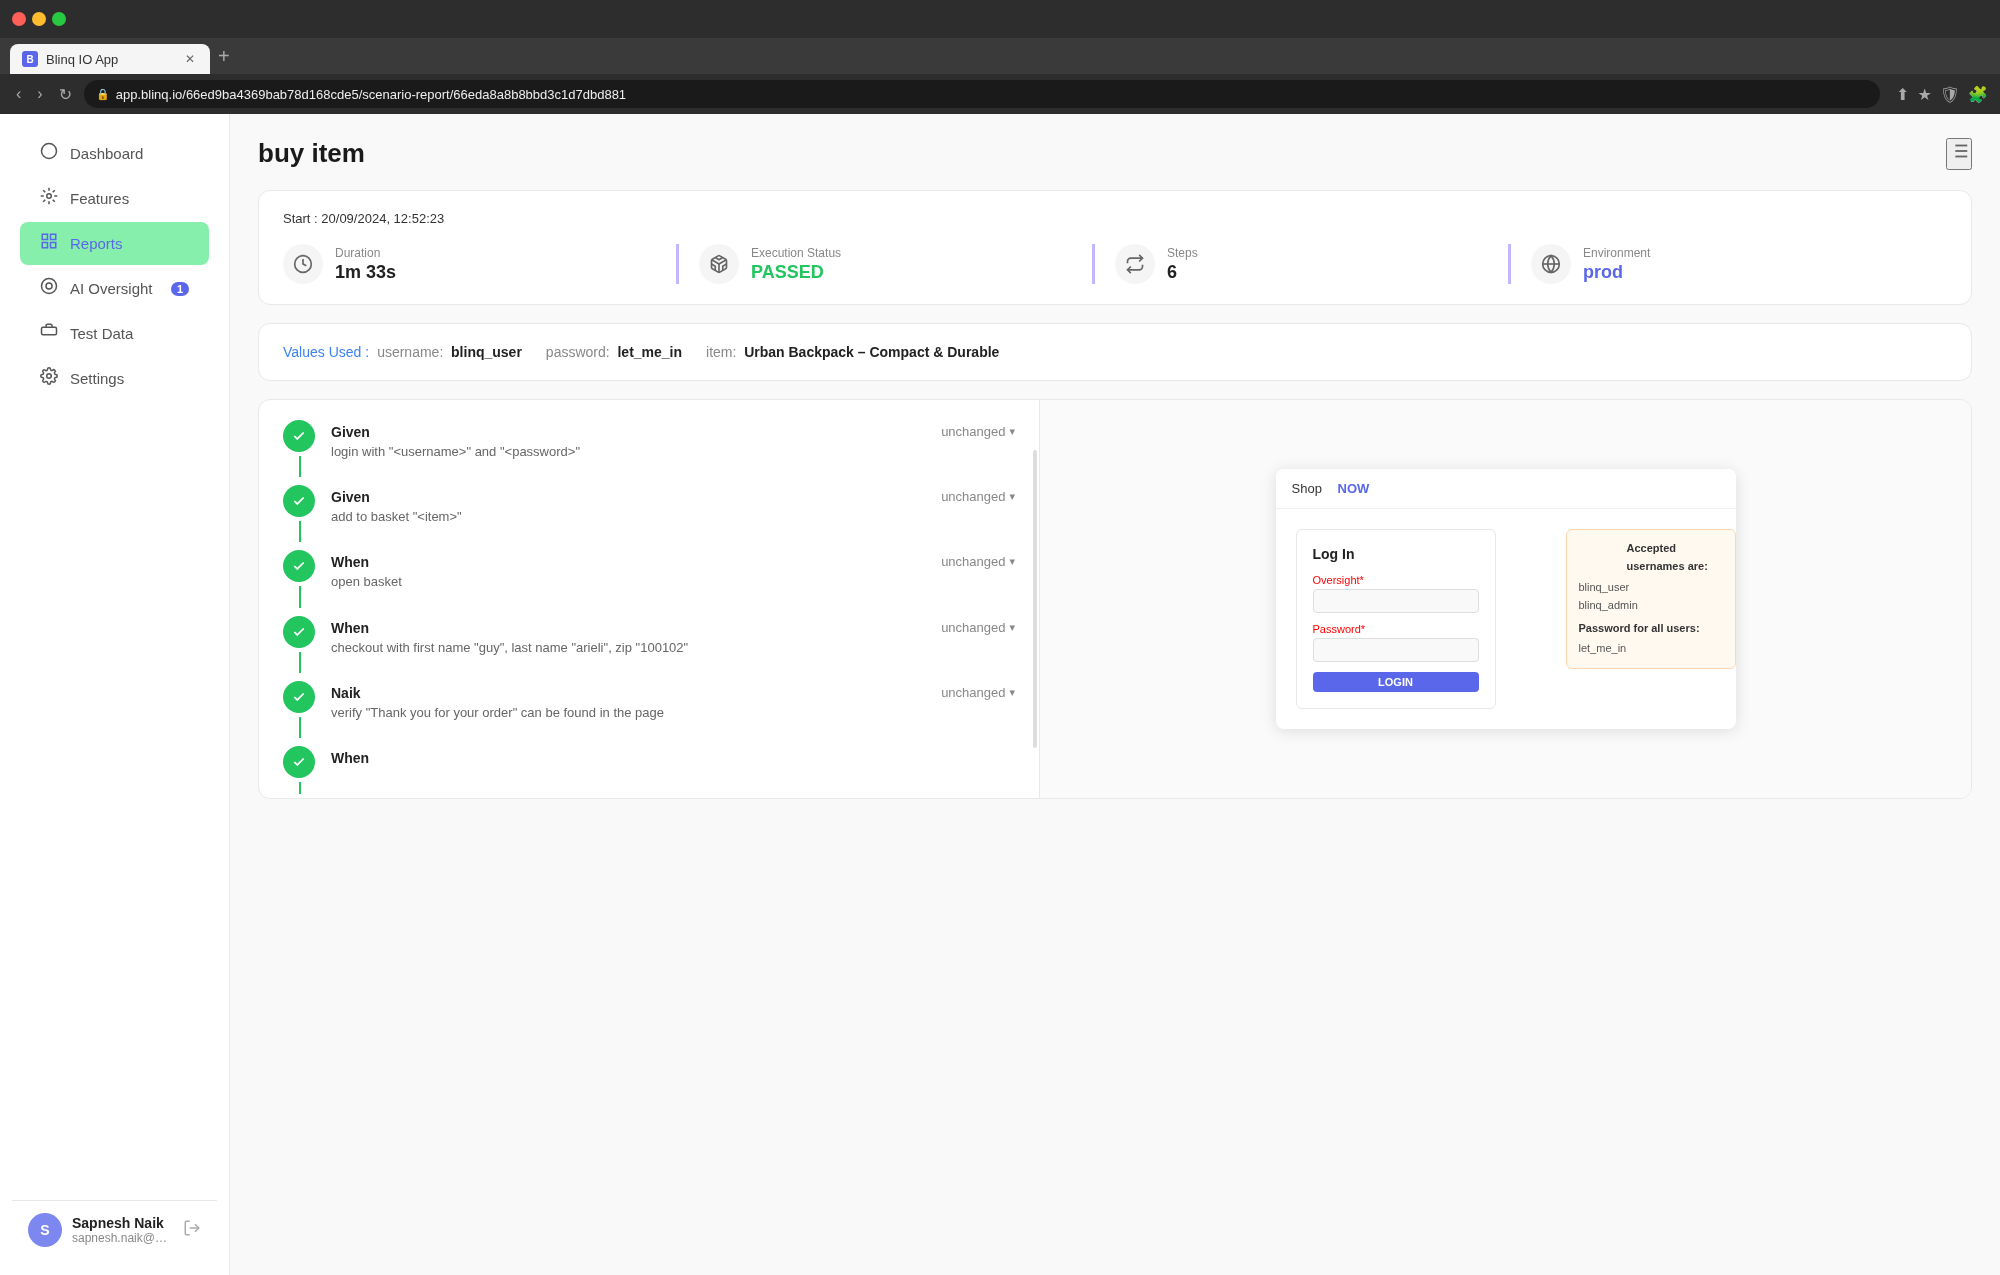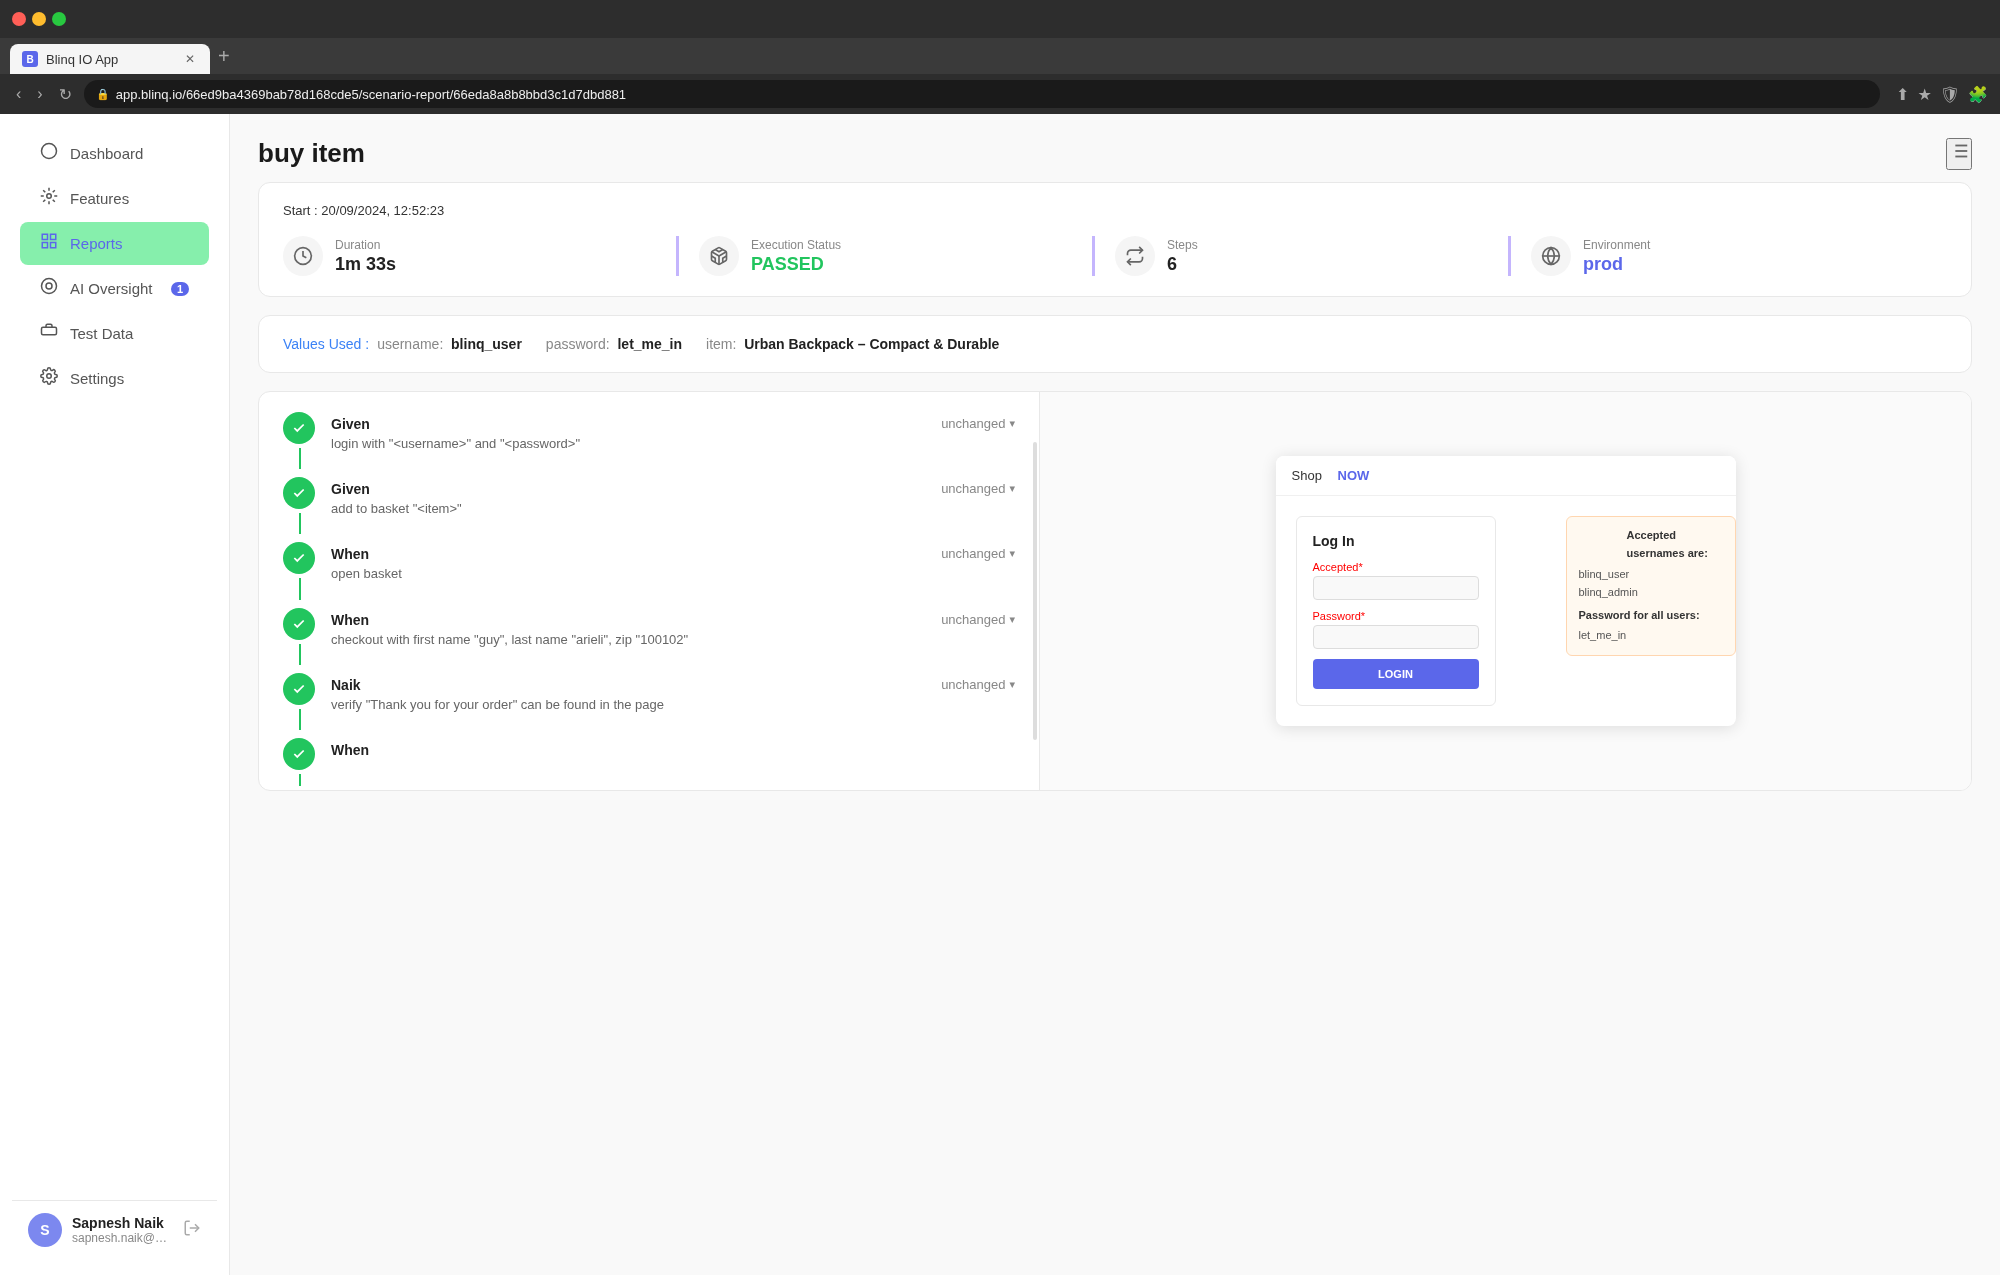--- a/index.html
+++ b/index.html
@@ -41,21 +41,21 @@
     .avatar { width: 34px; height: 34px; border-radius: 50%; background: #7c88ef; display: flex; align-items: center; justify-content: center; color: white; font-weight: 600; font-size: 14px; flex-shrink: 0; }
     .user-info { flex: 1; overflow: hidden; }
     .user-name { font-size: 14px; font-weight: 600; color: #222; }
     .user-email { font-size: 12px; color: #888; overflow: hidden; text-overflow: ellipsis; white-space: nowrap; }
     .logout-btn { color: #aaa; cursor: pointer; font-size: 18px; }
 
     
     .main { flex: 1; overflow-y: auto; background: #f9f9f9; padding: 24px 28px; }
 
     
-    .page-header { display: flex; align-items: flex-start; justify-content: space-between; margin-bottom: 12px; }
+    .page-header { display: flex; align-items: flex-start; justify-content: space-between; margin-bottom: 20px; }
     .page-title { font-size: 26px; font-weight: 700; color: #1a1a1a; }
     .header-icon-btn { color: #666; font-size: 22px; cursor: pointer; }
 
     
     .card { background: white; border-radius: 12px; border: 1px solid #e8e8e8; padding: 20px 24px; margin-bottom: 18px; }
     .stats-title { font-size: 17px; font-weight: 700; color: #222; margin-bottom: 4px; }
     .stats-start { font-size: 13px; color: #666; margin-bottom: 18px; }
     .stats-start span { color: #333; }
     .stats-grid { display: grid; grid-template-columns: repeat(4, 1fr); gap: 0; }
     .stat-item { display: flex; align-items: center; gap: 12px; padding-right: 20px; }
@@ -92,21 +92,21 @@
     .screenshot-mockup { width: 100%; max-width: 460px; background: white; border-radius: 8px; box-shadow: 0 2px 16px rgba(0,0,0,0.12); overflow: hidden; }
     .screenshot-shop-banner { background: white; padding: 12px 16px; display: flex; align-items: center; gap: 6px; font-size: 13px; color: #333; border-bottom: 1px solid #f0f0f0; }
     .shop-now { color: #5b67ea; font-weight: 600; }
     .screenshot-content { padding: 20px; }
     .login-box { border: 1px solid #e8e8e8; border-radius: 6px; padding: 16px; max-width: 200px; }
     .login-title { font-size: 14px; font-weight: 600; color: #222; margin-bottom: 12px; }
     .login-field { margin-bottom: 10px; }
     .login-field-label { font-size: 11px; color: #555; margin-bottom: 3px; }
     .login-field-label span { color: red; }
     .login-field-input { width: 100%; height: 24px; background: #f9f9f9; border: 1px solid #ddd; border-radius: 4px; }
-    .login-btn { width: 100%; height: 30px; background: #5b67ea; color: white; border-radius: 4px; font-size: 11px; font-weight: 600; display: flex; align-items: center; justify-content: center; margin-top: 8px; }
+    .login-btn { width: 100%; height: 20px; background: #5b67ea; color: white; border-radius: 4px; font-size: 11px; font-weight: 600; display: flex; align-items: center; justify-content: center; margin-top: 8px; }
     .screenshot-relative { position: relative; }
 
     .scrollbar-hint { position: absolute; right: 2px; top: 50px; bottom: 50px; width: 4px; background: #ddd; border-radius: 2px; }
   </style>
 </head>
 <body>
 
 <div class="browser-chrome">
   <div class="browser-titlebar">
     <div class="traffic-lights">
@@ -431,21 +431,21 @@
         <div class="screenshot-mockup">
           <div class="screenshot-shop-banner">
             <span>Shop</span>&nbsp;<span class="shop-now">NOW</span>
           </div>
           <div class="screenshot-content">
             <div class="screenshot-relative" style="position:relative;">
               <div class="login-box">
                 <div class="login-title">Log In</div>
                 <div class="login-field">
                   <div class="login-field-label">
-                    <span>Accepted</span><span style="color:red">*</span>
+                    <span>Oversight</span><span style="color:red">*</span>
                   </div>
                   <div class="login-field-input"></div>
                 </div>
                 <div class="login-field">
                   <div class="login-field-label">
                     <span>Password</span><span style="color:red">*</span>
                   </div>
                   <div class="login-field-input"></div>
                 </div>
                 <div class="login-btn">

